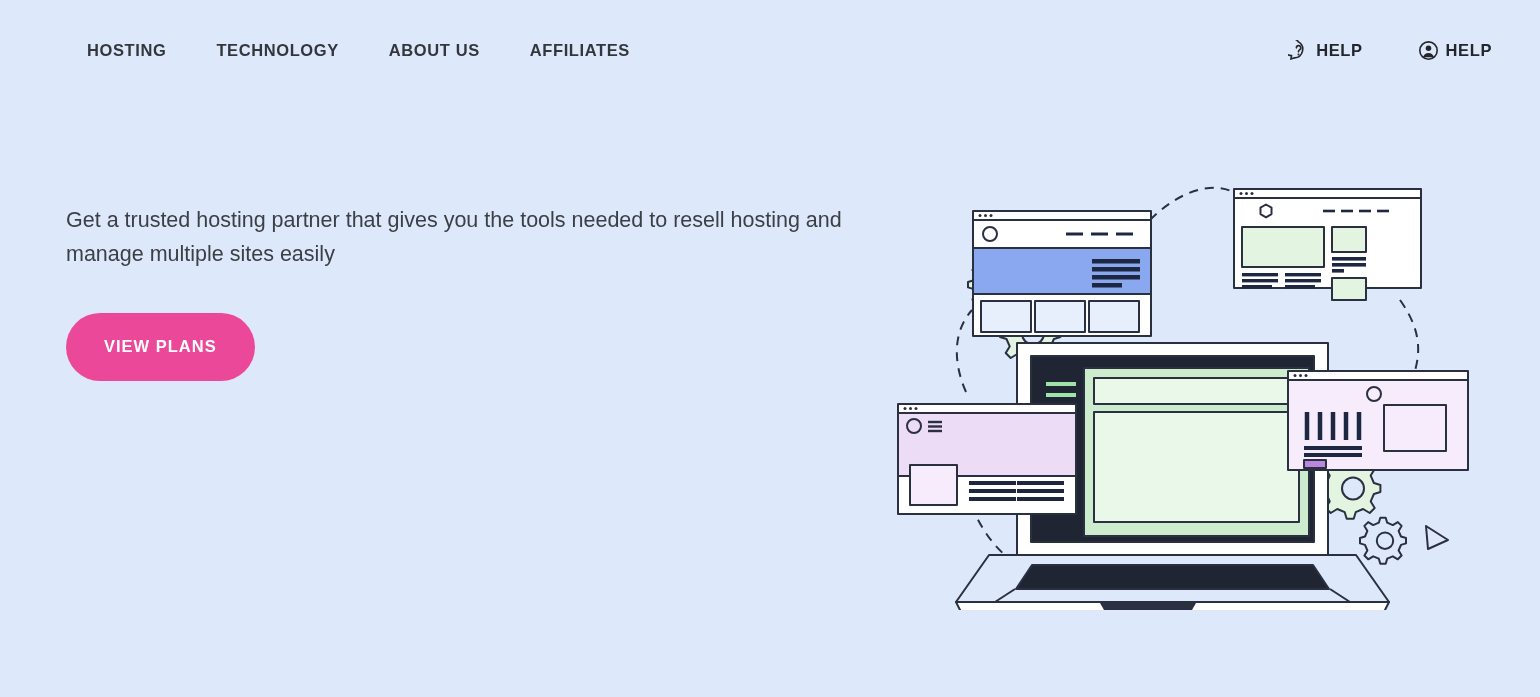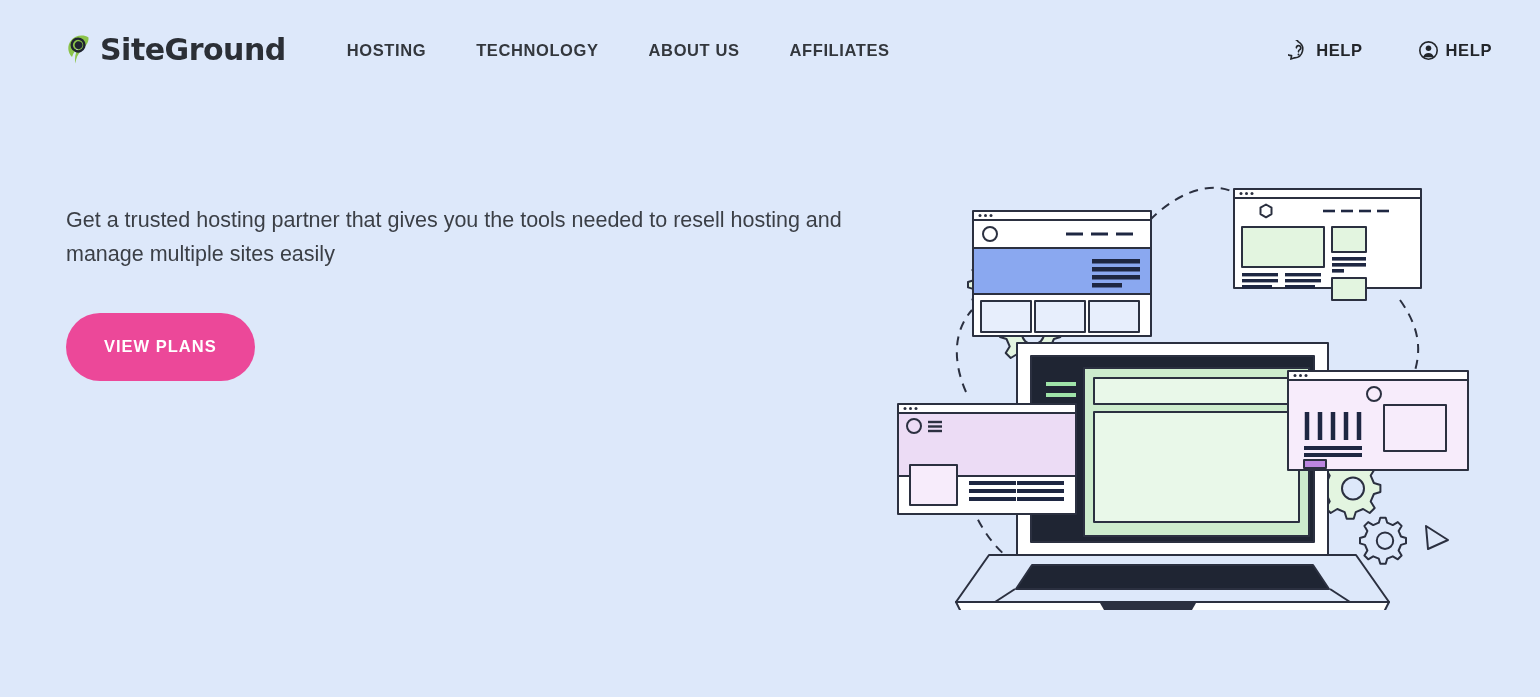--- a/index.html
+++ b/index.html
@@ -132,30 +132,20 @@
     width: 620px;
     height: 450px;
   }
   .illustration svg { display: block; width: 620px; height: 450px; }
 </style>
 </head>
 <body>
 
 <header class="header">
 
-  <div class="logo">
-    <span>
-      <svg class="logo-mark" viewBox="0 0 30 34" aria-hidden="true">
-        <path d="M22.5 4.5C17 1 9 2.5 5 7.5c-4 5-3.5 12 1 16.5 1.5-4.5 4-8 7.5-10.5-3 3.5-4.5 8-4.5 12.5 0 1.5 .2 3 .6 4.4 .2-5 2.3-9.6 5.9-12.9C19 13.6 23 10 22.5 4.5Z" fill="#8bc34a"></path>
-        <path d="M9.5 6.2c3.2-1.4 7 .1 8.4 3.3 1.4 3.2-.1 7-3.3 8.4-3.2 1.4-7-.1-8.4-3.3-1.4-3.2 .1-7 3.3-8.4Z" fill="none" stroke="#1f2430" stroke-width="2.4"></path>
-        <path d="M11 8.6c2-.9 4.3 0 5.2 2 .9 2 0 4.3-2 5.2-2 .9-4.3 0-5.2-2-.9-2 0-4.3 2-5.2Z" fill="#1f2430"></path>
-      </svg>
-    </span>
-    <span class="logo-text">SiteGround</span>
-  </div>
 
   <nav class="main-nav">
     <span class="nav-item">HOSTING</span>
     <span class="nav-item">TECHNOLOGY</span>
     <span class="nav-item">ABOUT US</span>
     <span class="nav-item">AFFILIATES</span>
   </nav>
 
   <div class="header-right">
 

